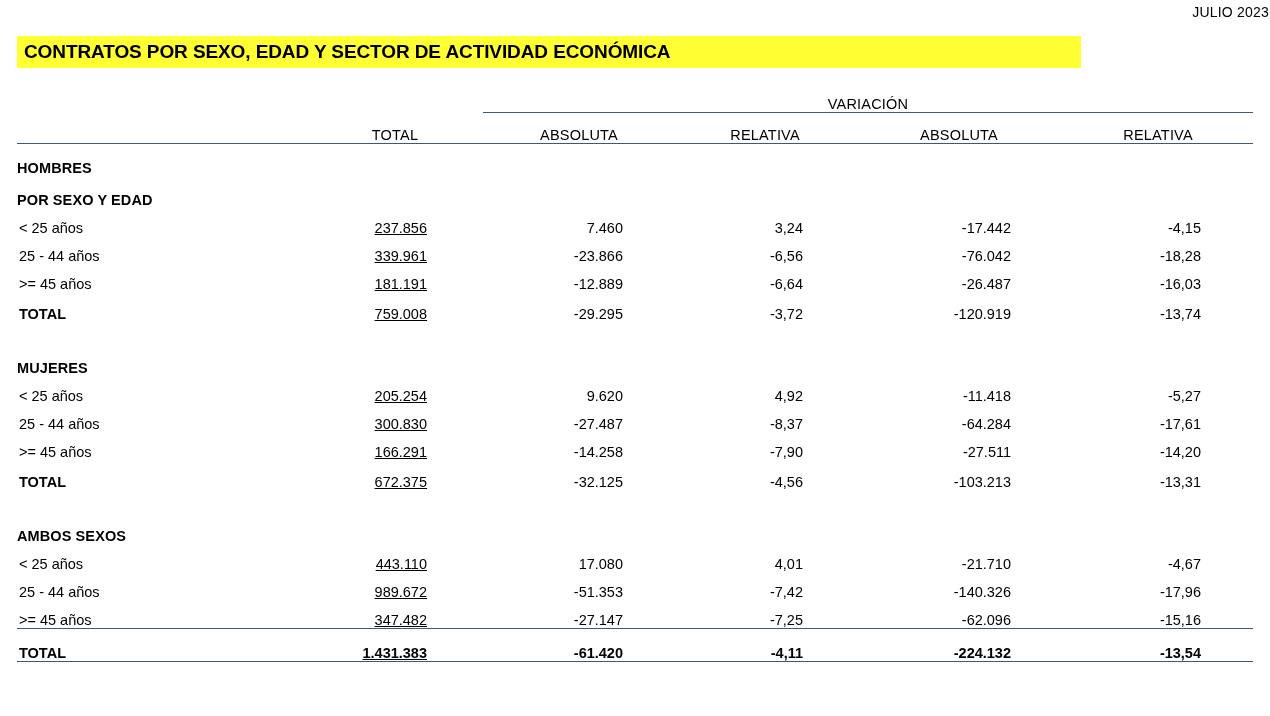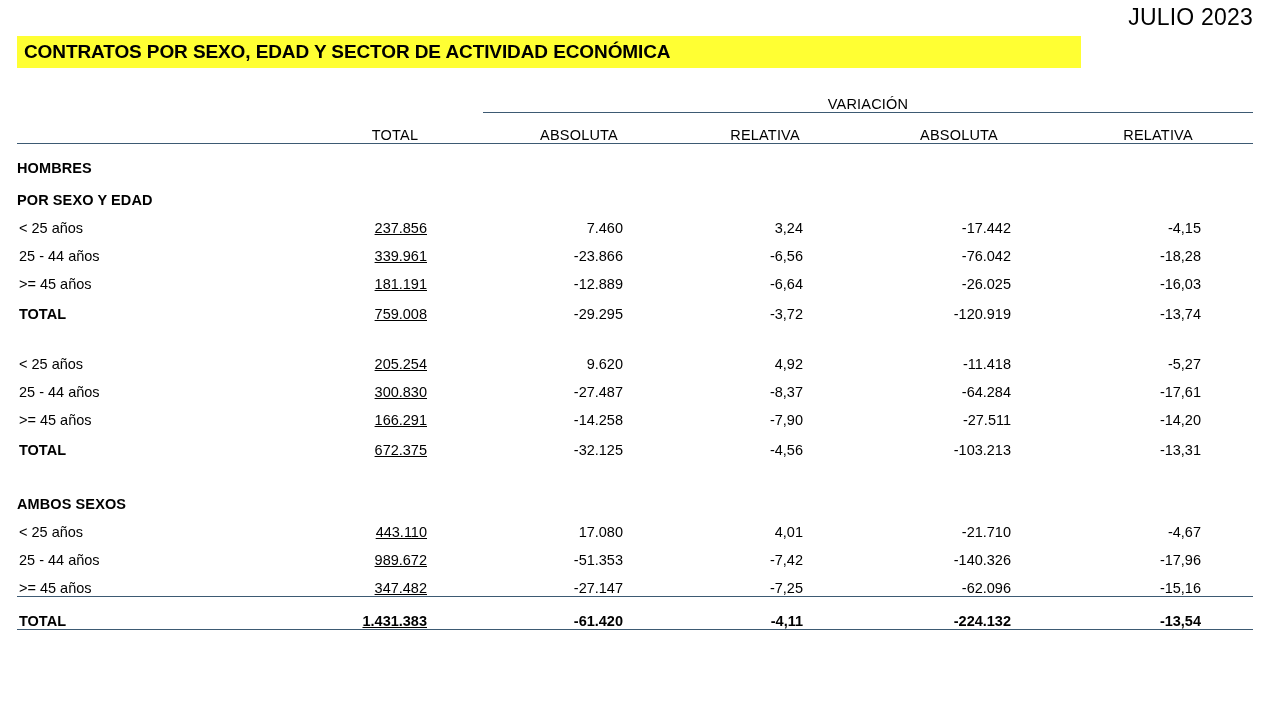--- a/index.html
+++ b/index.html
@@ -19,24 +19,24 @@
     position: relative;
     width: 1270px;
     height: 716px;
     box-sizing: border-box;
   }
 
   
   .period-row {
     position: absolute;
     top: 4px;
-    left: 0;
+    left: 16px;
     width: 1253px;
     text-align: right;
-    font-size: 23px;
+    font-size: 14px;
     letter-spacing: 0.2px;
   }
 
   
   .title-banner {
     position: absolute;
     top: 36px;
     left: 17px;
     width: 1064px;
     height: 32px;
@@ -195,36 +195,39 @@
         <td class="num k-mabs">-23.866</td>
         <td class="num k-mrel">-6,56</td>
         <td class="num k-aabs">-76.042</td>
         <td class="num k-arel">-18,28</td>
       </tr>
       <tr class="data-row">
         <td class="lbl">&gt;= 45 años</td>
         <td class="num k-total">181.191</td>
         <td class="num k-mabs">-12.889</td>
         <td class="num k-mrel">-6,64</td>
-        <td class="num k-aabs">-26.025</td>
+        <td class="num k-aabs">-26.487</td>
         <td class="num k-arel">-16,03</td>
       </tr>
       <tr class="subtotal">
         <td class="lbl">TOTAL</td>
         <td class="num k-total">759.008</td>
         <td class="num k-mabs">-29.295</td>
         <td class="num k-mrel">-3,72</td>
         <td class="num k-aabs">-120.919</td>
         <td class="num k-arel">-13,74</td>
       </tr>
 
       <tr class="gap-row">
           <td colspan="6"></td>
         </tr>
 
+      <tr class="section-head">
+        <td colspan="6">MUJERES</td>
+      </tr>
       <tr class="data-row">
         <td class="lbl">&lt; 25 años</td>
         <td class="num k-total">205.254</td>
         <td class="num k-mabs">9.620</td>
         <td class="num k-mrel">4,92</td>
         <td class="num k-aabs">-11.418</td>
         <td class="num k-arel">-5,27</td>
       </tr>
       <tr class="data-row">
         <td class="lbl">25 - 44 años</td>

